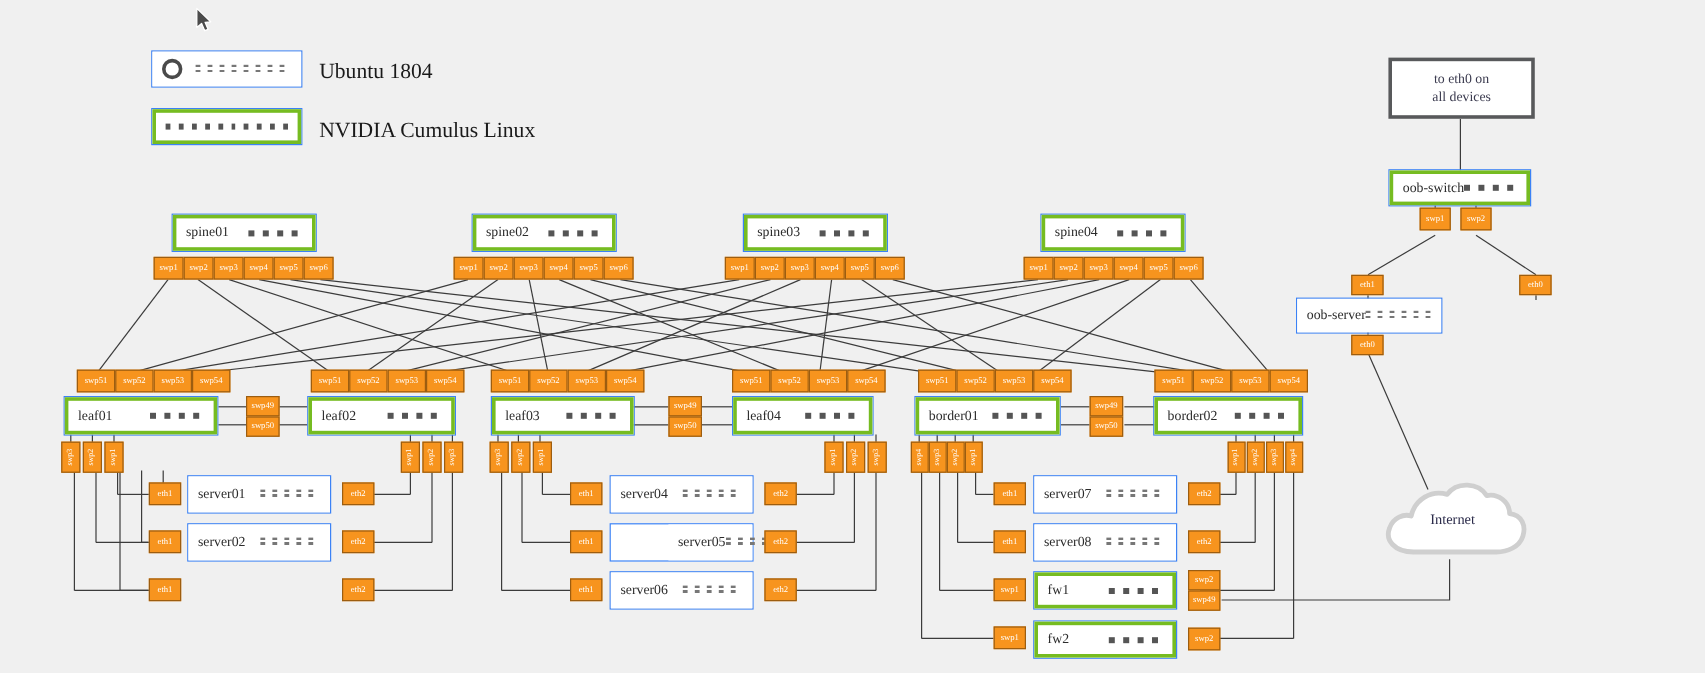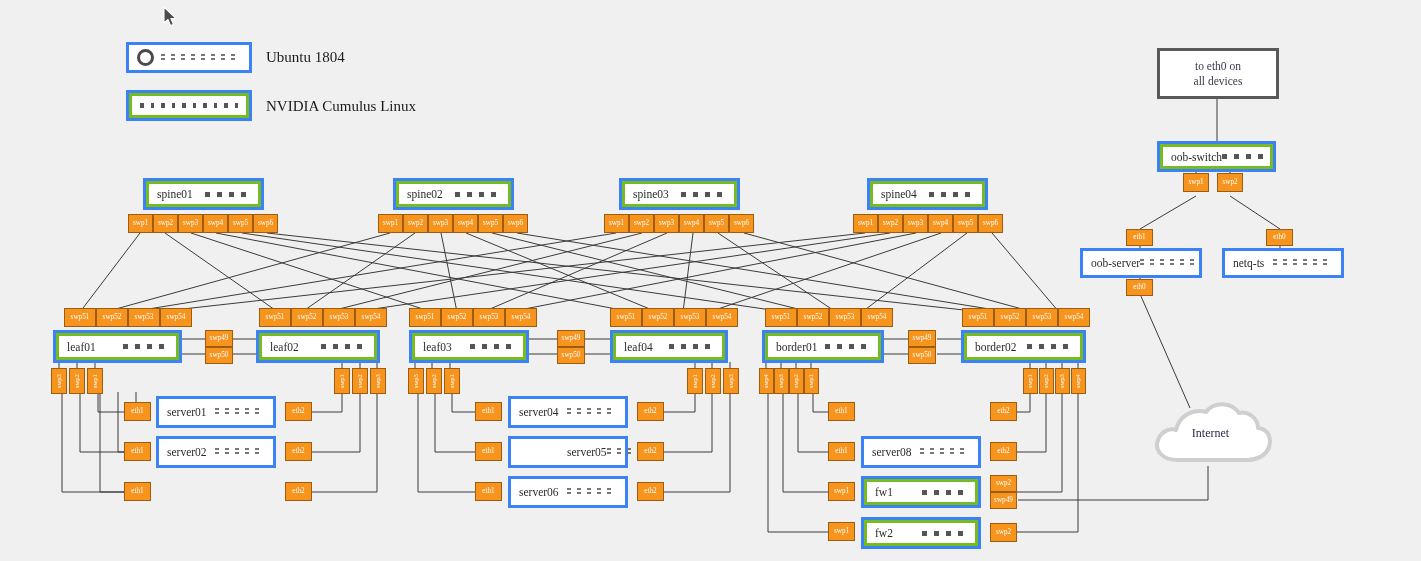--- a/index.html
+++ b/index.html
@@ -12,21 +12,21 @@
     overflow:hidden;
   }
   #canvas{position:absolute;left:0;top:0;width:1421px;height:561px;}
   #links{position:absolute;left:0;top:0;width:1421px;height:561px;pointer-events:none;}
 
   
   .dev{
     position:absolute;
     box-sizing:border-box;
     background:#ffffff;
-    border:3px solid #3b82f6;
+    border:1px solid #3b82f6;
     display:flex;
     padding:0 0 0 0;
     z-index:5;
   }
   .dev .inner{
     box-sizing:border-box;
     width:100%;height:100%;
     display:flex;align-items:center;
     padding:0 8px;
     background:#ffffff;
@@ -69,21 +69,21 @@
 
   
   .note{
     position:absolute;box-sizing:border-box;
     background:#fff;border:3px solid #58595b;
     display:flex;align-items:center;justify-content:center;
     text-align:center;font-size:11.5px;color:#3b3b4f;line-height:1.25;
     z-index:5;
   }
   .legend-label{
-    position:absolute;font-size:15px;color:#1a1a1a;white-space:nowrap;
+    position:absolute;font-size:18px;color:#1a1a1a;white-space:nowrap;
   }
 
   
   .cloud{position:absolute;z-index:5;}
   .cloud .cl-label{
     position:absolute;left:0;right:0;top:28px;text-align:center;
     font-size:12px;color:#2b2b4a;
   }
 
   
@@ -534,20 +534,32 @@
           <i></i>
           <i></i>
           <i></i>
           <i></i>
         </span>
     </div>
   </div>
   <div class="port" style="left:637px;top:482px;width:27px;height:19px;">eth2</div>
 
   <div class="port" style="left:828px;top:402px;width:27px;height:19px;">eth1</div>
+  <div class="dev plain" style="left:861px;top:396px;width:120px;height:32px;">
+    <div class="inner">
+      <span class="name">server07</span>
+      <span class="dots">
+          <i></i>
+          <i></i>
+          <i></i>
+          <i></i>
+          <i></i>
+        </span>
+    </div>
+  </div>
   <div class="port" style="left:990px;top:402px;width:27px;height:19px;">eth2</div>
 
   <div class="port" style="left:828px;top:442px;width:27px;height:19px;">eth1</div>
   <div class="dev plain" style="left:861px;top:436px;width:120px;height:32px;">
     <div class="inner">
       <span class="name">server08</span>
       <span class="dots">
           <i></i>
           <i></i>
           <i></i>
@@ -611,33 +623,20 @@
           <i></i>
           <i></i>
           <i></i>
           <i></i>
         </span>
     </div>
   </div>
   <div class="port" style="left:1126px;top:279px;width:27px;height:17px;">eth0</div>
 
   <div class="port" style="left:1266px;top:229px;width:27px;height:17px;">eth0</div>
-  <div class="dev plain" style="left:1222px;top:248px;width:122px;height:30px;">
-    <div class="inner">
-      <span class="name">netq-ts</span>
-      <span class="dots">
-          <i></i>
-          <i></i>
-          <i></i>
-          <i></i>
-          <i></i>
-          <i></i>
-        </span>
-    </div>
-  </div>
 
   <div class="cloud" style="left:1148px;top:398px;width:125px;height:70px;">
     <svg width="125" height="70" viewBox="0 0 125 70">
       <path d="M30,62 C14,62 6,52 10,42 C13,33 22,30 28,32
                C31,18 45,10 58,14 C66,3 84,4 91,15
                C100,13 110,20 110,30
                C120,31 124,40 121,49 C118,58 108,62 99,62 Z" fill="#ffffff" stroke="#cfcfcf" stroke-width="4" stroke-linejoin="round"></path>
     </svg>
     <div class="cl-label">Internet</div>
   </div>

